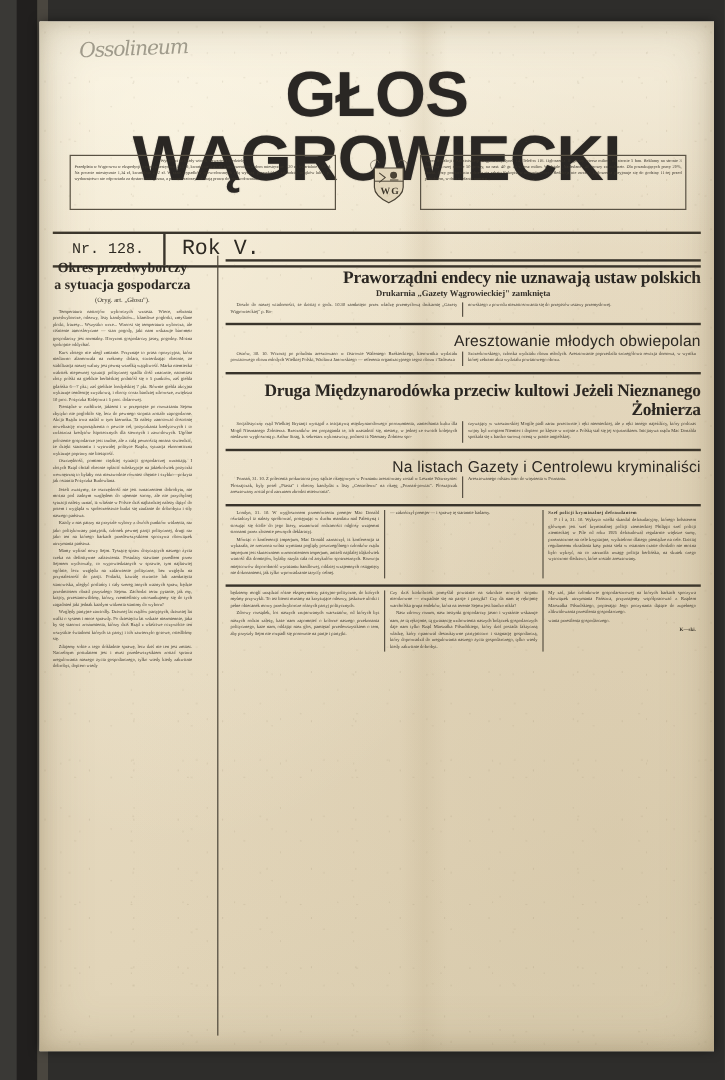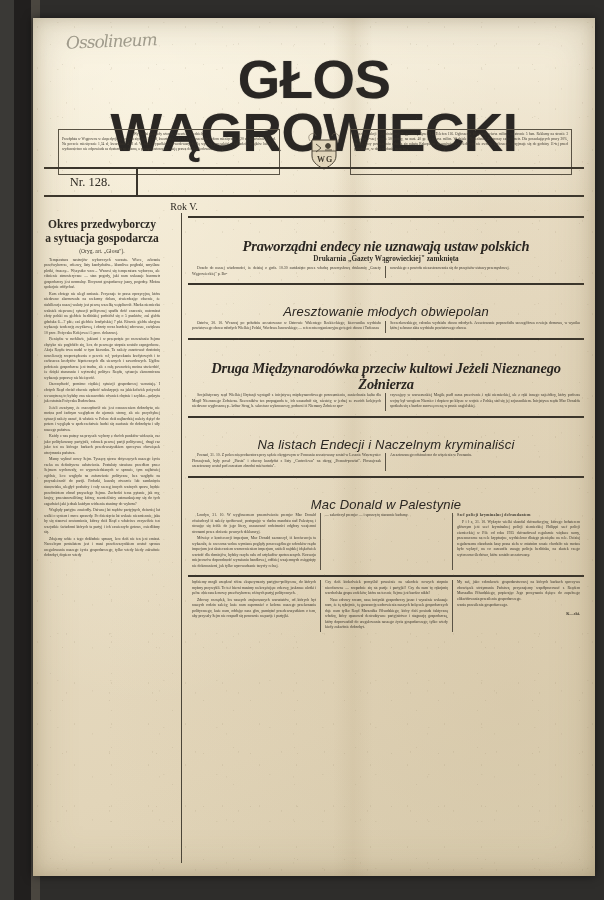--- a/index.html
+++ b/index.html
@@ -69,30 +69,30 @@
   .ibox.left{left:0;width:222px;height:46px;}
   .ibox.right{right:0;width:222px;height:46px;}
   .ibox .ctr{text-align:center;display:block;}
   .crest{
     position:absolute;left:243px;top:1px;width:46px;height:44px;
     display:flex;align-items:center;justify-content:center;
   }
 
   
   .issuebar{
-    position:absolute;left:0;top:140px;width:540px;height:26px;
+    position:absolute;left:0;top:166px;width:540px;height:26px;
     border-top:2px solid #3a352c;border-bottom:2px solid #3a352c;
-    display:flex;align-items:flex-start;
-    font-family:Liberation Serif, serif;
+    display:flex;align-items:flex-end;
+    font-family:Liberation Mono, monospace;
     color:#2e2a23;
   }
   .issuebar .seg{display:flex;align-items:center;justify-content:center;height:100%;}
   .iss-nr{width:92px;font-size:12.5px;font-weight:400;border-right:2px solid #3a352c;}
   .iss-date{flex:1;font-size:12.5px;border-right:2px solid #3a352c;}
-  .iss-rok{width:92px;font-size:10px;margin-top:24px;}
+  .iss-rok{width:92px;font-size:18px;margin-top:24px;}
 
   
   .body{position:absolute;left:0;top:186px;width:540px;height:650px;}
 
   
   .colL{
     position:absolute;left:0;top:0;width:138px;height:650px;
     border-right:1px solid #4b4538;padding-right:21px;box-sizing:border-box;
   }
   .colL h1{
@@ -102,23 +102,23 @@
   }
   .byline{text-align:center;font-size:5.5px;color:#3d382f;margin:2px 0 4px;}
 
   
   .colR{position:absolute;left:144px;top:0;width:396px;height:650px;}
 
   .block{position:relative;margin-bottom:5px;}
   .rule{border-top:2px solid #39342b;margin:3px 0 3px;}
 
   h2.hd{
-    margin:20px 0 1px;text-align:center;color:#2b2722;
+    margin:6px 0 1px;text-align:right;color:#2b2722;
     font-family:"Liberation Serif", serif;font-weight:700;
-    font-size:14.5px;line-height:1.12;letter-spacing:-0.2px;font-style:italic;
+    font-size:14.5px;line-height:1.12;letter-spacing:-0.2px;
   }
   h2.hd.sans{
     font-family:"Liberation Sans", sans-serif;font-weight:400;
     font-size:13px;letter-spacing:.2px;
   }
   .subhd{
     text-align:center;font-weight:700;font-size:7.2px;color:#332f28;
     margin:1px 0 3px;font-family:"Liberation Serif", serif;
   }
 
@@ -265,34 +265,33 @@
                 <p>Socjalistyczny rząd Wielkiej Brytanji wystąpił z inicjatywą międzynarodowego porozumienia, zaniechania kultu dla Mogił Nieznanego Żołnierza. Rzeczników ten propaganda te, ich uzasadnić się, niestety, w jednej ze swoich kolejnych niedawno wygłoszoną p. Arthur Strag, b. sekretarz wykonawczy, podnosi iż Niemany Żołnierz spo-</p>
               </div>
               <div class="c">
                 <p class="noind">czywający w warszawskiej Mogile padł zaraz przeciwnie i ręki niemieckiej, ale z ręki innego najeźdźcy, który podczas wojny był wrogiem Niemiec i dopiero po klęsce w wojnie z Polską stał się jej sojusznikiem. Inicjatywa rządu Mac Donalda spotkała się z bardzo surową oceną w prasie angielskiej.</p>
               </div>
             </div>
           </div>
 
           <div class="block">
             <div class="rule"></div>
-            <h2 class="hd sans">Na listach Endecji i Naczelnym kryminaliści</h2>
+            <h2 class="hd sans">Na listach Gazety i Centrolewu kryminaliści</h2>
             <div class="cols2">
               <div class="c">
                 <p>Poznań, 31. 10.  Z polecenia prokuratora przy sądzie okręgowym w Poznaniu aresztowany został w Lesznie Wawrzyniec Płoszajczak, były poseł „Piasta" i obecny kandydat z listy „Centrolewu" na okręg „Poznań-powiat". Płoszajczak aresztowany został pod zarzutem zbrodni mieiwotnia".</p>
               </div>
               <div class="c">
                 <p class="noind">Aresztowanego odstawiono do więzienia w Poznaniu.</p>
               </div>
             </div>
           </div>
 
           <div class="block">
             <div class="rule"></div>
-            <h2 class="hd sans">Mac Donald w Palestynie</h2>
             <div class="cols3">
               <div class="c">
                 <p>Londyn, 31. 10.  W wygłoszonem przemówieniu premjer Mac Donald oświadczył iż należy spróbować, postępując w duchu mandatu nad Palestyną i stosując się ściśle do jego litery, uszanować rodzimości odgłosy wzajemni stronami przez złożenie pewnych deklaracyj.</p>
                 <p>Mówiąc o konferencji imperjum, Mac Donald zaznaczył, iż konferencja ta wykazała, że rzeczona wolna wymiana poglądy poszczególnego członków rządu imperjum jest skuteczniem wzmocnieniem imperjum, aniżeli najdalej idąkolwiek wartość dla dominjów, byłaby razyła cała od artykułów spotrzesznych. Rozwoju miejscowów doporobność wyrażaniu handlowej, oddziej wzajemnych osiągnięty nie dokonaniemi, jak tylko wprowadzanie tarycfy celnej.</p>
               </div>
               <div class="c">
                 <p class="noind">— zakończył premjer — i sprawę tę starannie badamy.</p>
               </div>
               <div class="c">
                 <p class="noind lead">Szef policji kryminalnej defraudantem</p>

